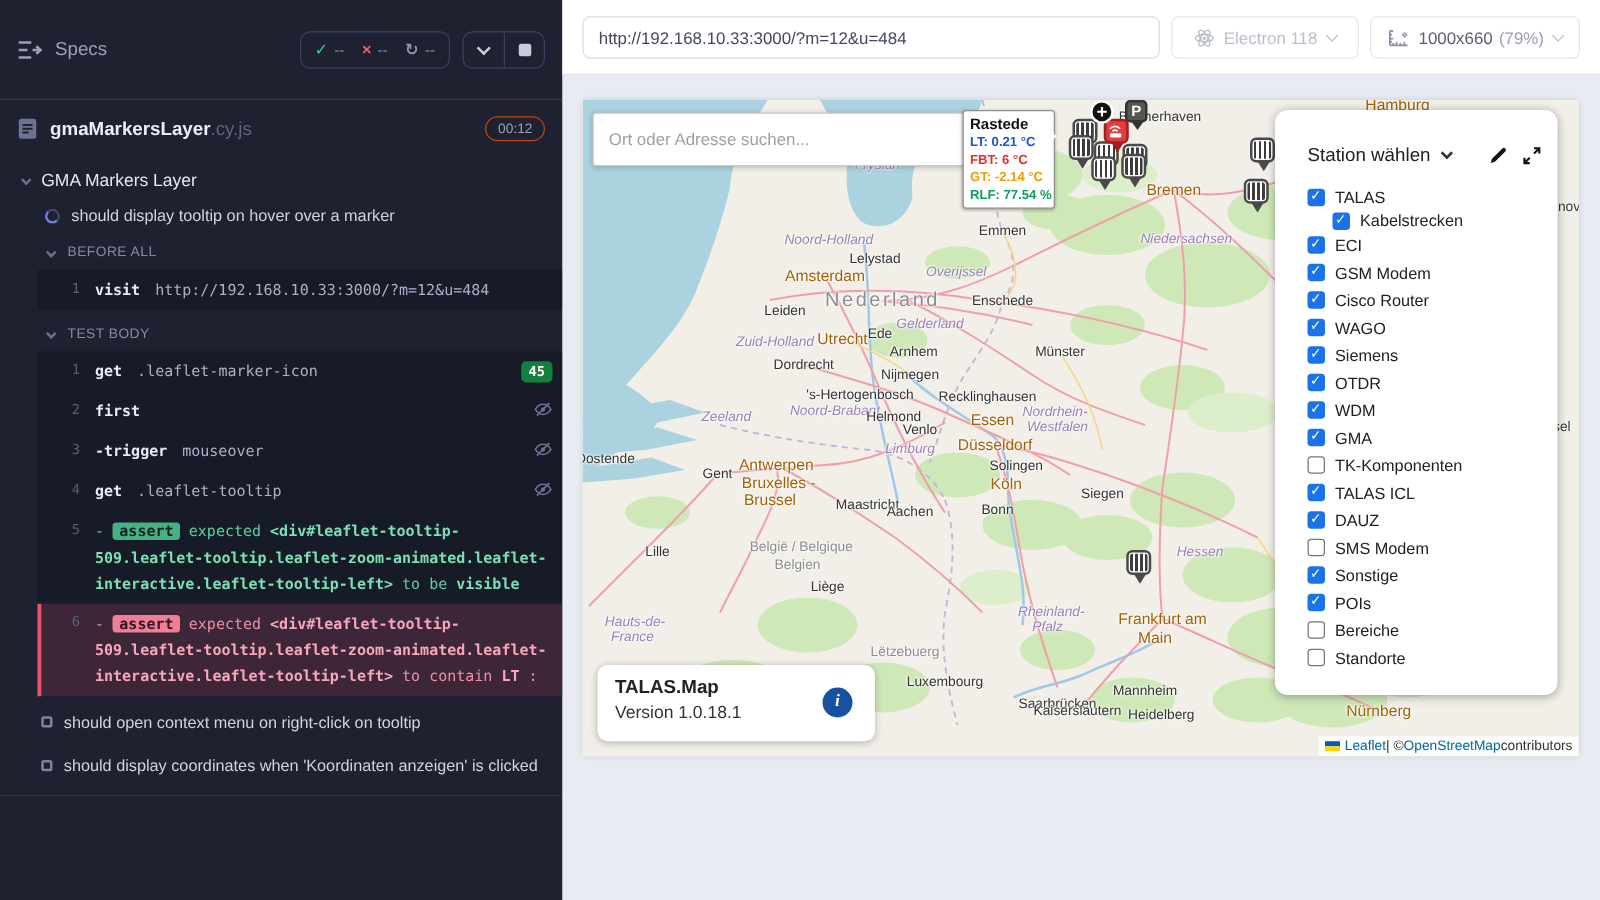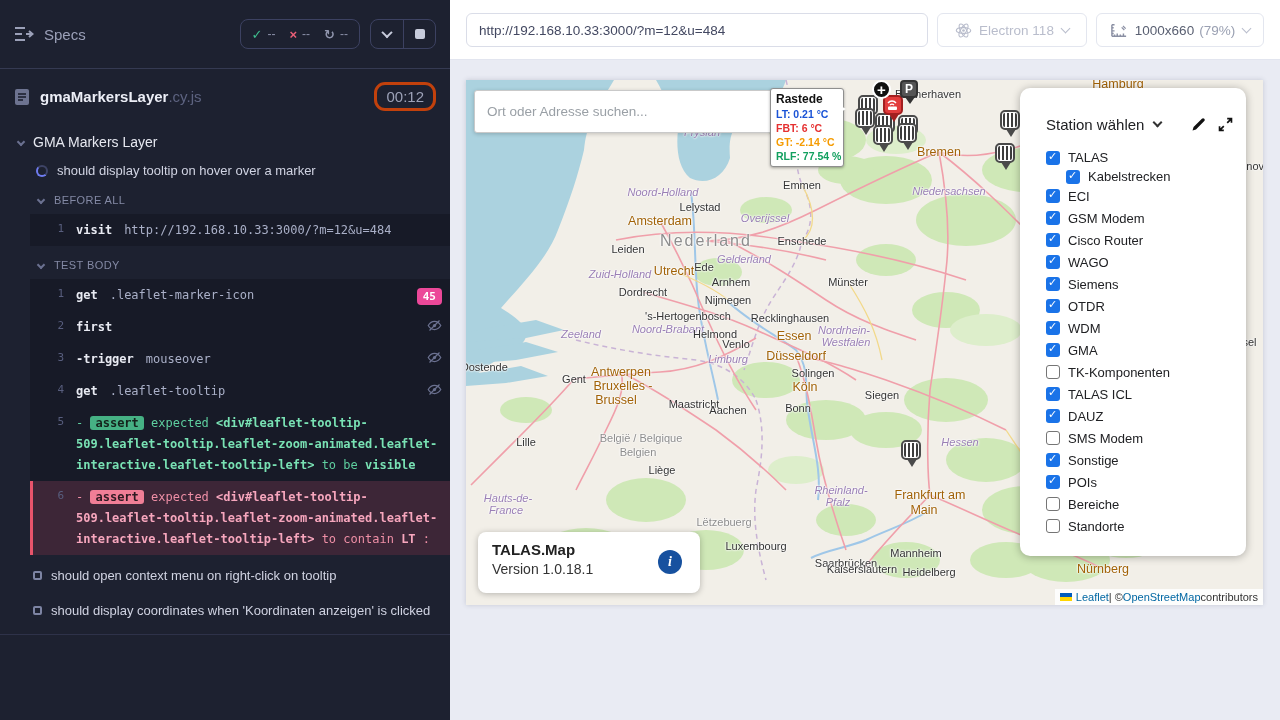--- a/index.html
+++ b/index.html
@@ -2,41 +2,41 @@
 <html><head>
 <meta charset="utf-8">
 <style>
   * { margin:0; padding:0; box-sizing:border-box; }
   html,body { width:1280px; height:720px; overflow:hidden; background:#e9ebf3;
     font-family:"Liberation Sans","DejaVu Sans",sans-serif; }
 
   
   .sidebar { position:absolute; left:0; top:0; width:450px; height:720px;
     background:#1d2130; color:#d0d3e2; overflow:hidden; }
-  .sb-header { height:69px; display:flex; align-items:center; padding:0 14px;
+  .sb-header { height:80px; display:flex; align-items:center; padding:0 14px;
     border-bottom:1px solid #353a52; }
   .sb-title { font-size:15px; color:#9ba0b8; margin-left:10px; flex:0 0 auto; }
   .sb-spacer { flex:1; }
   .pillgroup { display:flex; align-items:center; border:1px solid #3c4161; border-radius:8px;
     height:30px; padding:0 4px; margin-left:8px; }
   .stat { display:flex; align-items:center; padding:0 7px; font-size:12px; color:#8a90a8; }
   .stat .glyph { font-size:13px; font-weight:bold; margin-right:5px; }
   .glyph.pass { color:#3fbf8f; } .glyph.fail { color:#ea5f77; } .glyph.run { color:#9095ad; }
   .btngroup { display:flex; align-items:stretch; border:1px solid #3c4161; border-radius:8px;
     height:30px; margin-left:10px; overflow:hidden; }
   .sb-btn { width:32px; display:flex; align-items:center; justify-content:center; cursor:pointer; }
   .sb-btn + .sb-btn { border-left:1px solid #3c4161; }
   .chev { width:8px; height:8px; border-right:2px solid #c7cbdb; border-bottom:2px solid #c7cbdb;
     transform:rotate(45deg) translate(-1px,-1px); }
   .stopsq { width:10px; height:10px; background:#c7cbdb; border-radius:2px; }
 
   .spec-row { display:flex; align-items:center; padding:13px 14px; }
   .spec-name { font-size:15px; font-weight:bold; color:#eceef6; margin-left:10px; }
   .spec-ext { font-size:15px; color:#5d6380; }
-  .spec-dur { margin-left:auto; font-size:15px; color:#9da2b8; border:3px solid #c2410c;
+  .spec-dur { margin-left:auto; font-size:11px; color:#9da2b8; border:1px solid #c2410c;
     border-radius:11px; padding:3px 9px; }
 
   .suite-row { display:flex; align-items:center; padding:10px 14px 4px 18px; }
   .suite-title { font-size:14px; color:#e6e8f0; margin-left:9px; }
   .chev-sm { width:6px; height:6px; border-right:2px solid #6b7190; border-bottom:2px solid #6b7190;
     transform:rotate(45deg); flex:0 0 auto; }
   .test-row { display:flex; align-items:center; padding:9px 14px 6px 36px; }
   .spinner { width:12px; height:12px; border-radius:50%; border:2px solid #3e4466;
     border-left-color:#6f7cf0; border-bottom-color:#6f7cf0; flex:0 0 auto; }
   .test-title { font-size:13px; color:#d0d3e2; margin-left:9px; }
@@ -44,21 +44,21 @@
   .sect-header { display:flex; align-items:center; padding:10px 14px 5px 38px; }
   .sect-label { font-size:11px; color:#848aa5; margin-left:10px; letter-spacing:.4px; }
   .cmd-block { margin:3px 0 3px 30px; width:420px; background:#171a27; }
   .cmd-row { display:flex; padding:5px 8px 5px 0; min-height:28px; align-items:flex-start; }
   .cmd-num { flex:0 0 34px; text-align:right; font-size:11px; color:#585e7e; padding-top:3px;
     font-family:"DejaVu Sans Mono",monospace; }
   .cmd-body { flex:1; margin-left:12px; font-family:"DejaVu Sans Mono",monospace; font-size:12px;
     line-height:21px; color:#aab0c8; overflow-wrap:anywhere; padding-top:1px; }
   .cmd-method { font-weight:bold; color:#e8eaf2; margin-right:12px; }
   .cmd-right { flex:0 0 auto; margin-left:8px; padding-top:2px; }
-  .count-badge { background:#ec4899; color:#fff; font-size:11px; font-weight:bold;
+  .count-badge { background:#15803d; color:#fff; font-size:11px; font-weight:bold;
     border-radius:4px; padding:2px 6px; font-family:"DejaVu Sans Mono",monospace; }
   .assert-badge { border-radius:3px; padding:0 5px; font-weight:bold; }
   .row-passed .cmd-body { color:#5ecf9f; }
   .row-passed b { color:#79e2b4; }
   .row-passed .assert-badge { background:#46b184; color:#15231c; }
   .row-failed { background:#3d2637; border-left:3px solid #e8546b; }
   .row-failed .cmd-num { flex-basis:31px; }
   .row-failed .cmd-body { color:#ef8fa6; }
   .row-failed b { color:#f7a6bd; }
   .row-failed .assert-badge { background:#f07e96; color:#2e1a22; }

